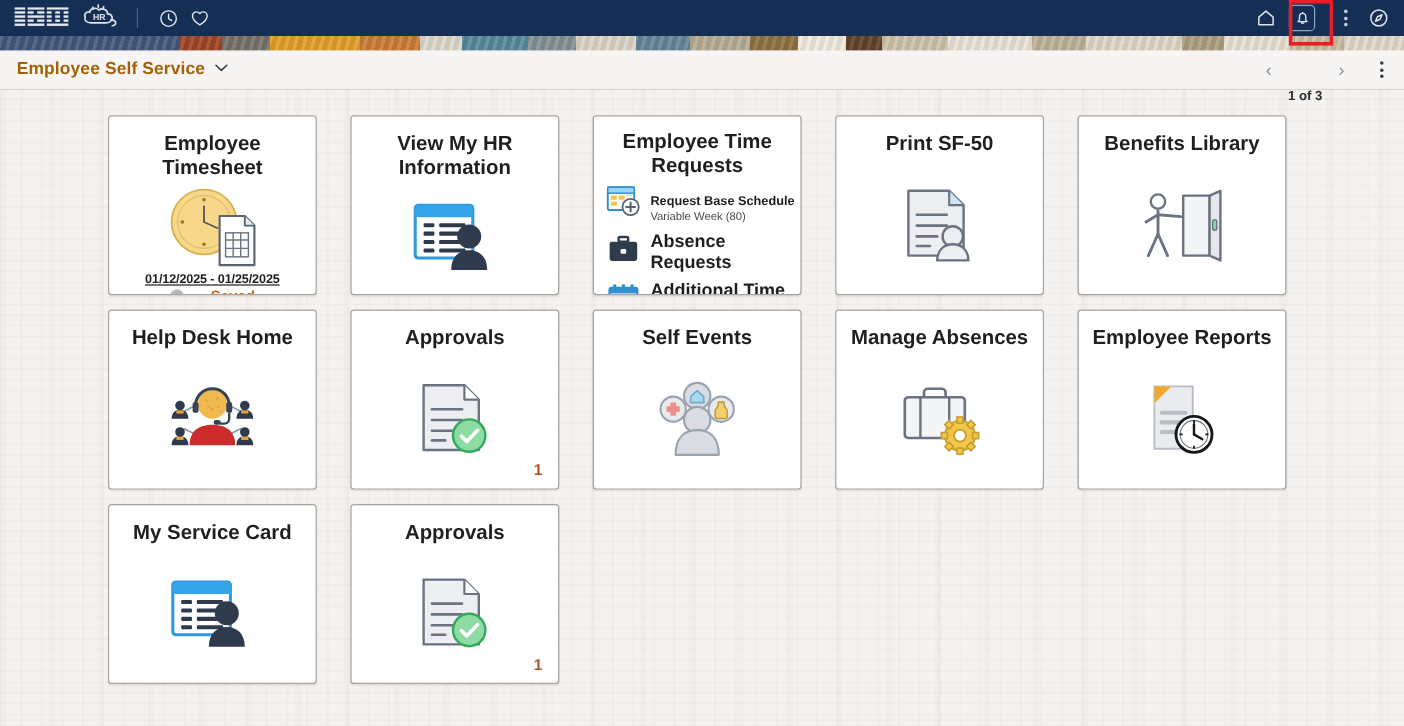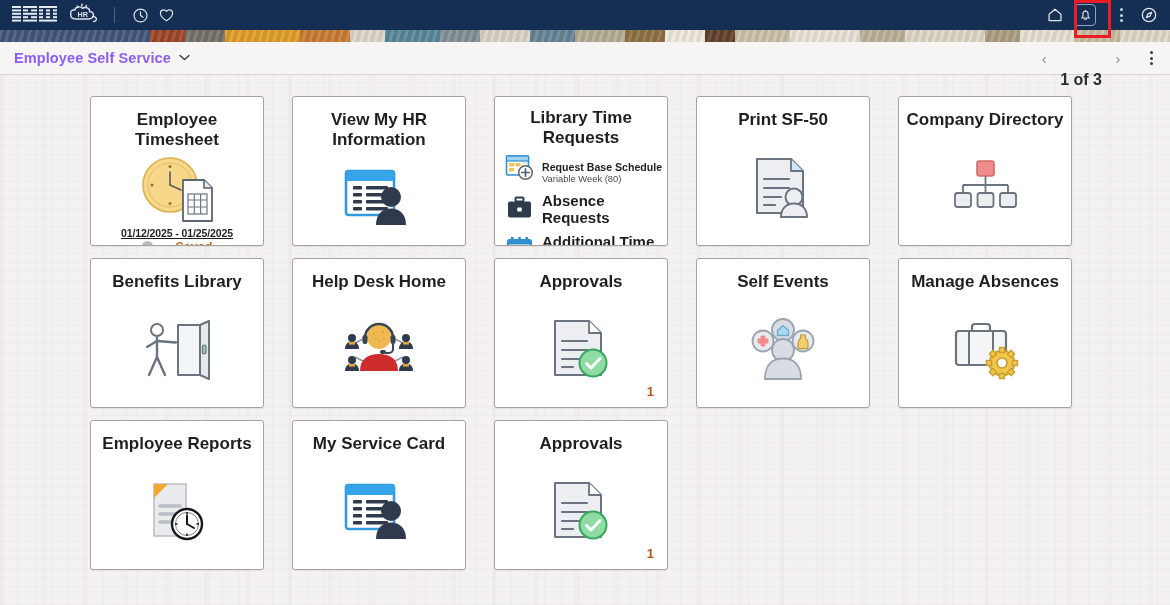--- a/index.html
+++ b/index.html
@@ -104,33 +104,33 @@
   
   .sub-header {
     position: absolute; top: 42px; left: 0;
     width: 1170px; height: 33px;
     background: #f7f5f3;
     border-bottom: 1px solid #d8d4d0;
     display: flex; align-items: center;
     z-index: 3;
   }
   .page-title {
-    font-size: 14.5px; font-weight: bold; color: #8b5cf6;
+    font-size: 14.5px; font-weight: bold; color: #a16207;
     padding-left: 14px; letter-spacing: .1px;
   }
   .title-caret {
     margin-left: 8px; font-size: 11px; color: #3a3a3a;
     cursor: pointer; position: relative; top: -1px;
   }
   .sub-right { margin-left: auto; display: flex; align-items: center; padding-right: 6px; gap: 4px; }
   .pager-arrow {
     width: 20px; height: 24px; display: flex; align-items: center; justify-content: center;
     color: #8a8a8a; font-size: 15px; cursor: pointer;
   }
-  .pager-text { font-size: 16px; font-weight: bold; color: #2c2c2c; padding: 0 2px; margin-top: 44px; }
+  .pager-text { font-size: 11px; font-weight: bold; color: #2c2c2c; padding: 0 2px; margin-top: 44px; }
   .kebab {
     width: 26px; height: 26px; display: flex; flex-direction: column;
     align-items: center; justify-content: center; gap: 2.5px; cursor: pointer; margin-left: 6px;
   }
   .kebab i { width: 3px; height: 3px; border-radius: 50%; background: #3d3d3d; display: block; }
   .kebab.light i { background: #c7cfdc; }
 
   
   .tile-grid {
     position: absolute; top: 96px; left: 90px;
@@ -351,21 +351,21 @@
             <rect x="12" y="42" width="9" height="3.4" rx="1"></rect>
               <rect x="25" y="42" width="22" height="3.4" rx="1"></rect>
           </g>
           <circle cx="50" cy="32" r="10" fill="#2f3b4d"></circle>
           <path d="M35 60 C35 48.5 42 43.5 50 43.5 C58 43.5 65 48.5 65 60 Z" fill="#2f3b4d"></path>
         </svg>
       </div>
     </div>
 
     <div class="tile">
-      <div class="tile-title" style="margin-top:11px;">Library Time Requests</div>
+      <div class="tile-title" style="margin-top:11px;">Employee Time Requests</div>
       <div class="tile-art" style="align-items:flex-start;">
         <div class="req-list">
 
           <div class="req-row">
             <span>
               <svg width="30" height="28" viewBox="0 0 30 28">
                 <rect x="1.5" y="3" width="22" height="19" rx="1.5" fill="#ffffff" stroke="#2f8fd0" stroke-width="1.6"></rect>
                 <rect x="1.5" y="3" width="22" height="5" fill="#9fd3f2" stroke="#2f8fd0" stroke-width="1.2"></rect>
                 <g fill="#f2c44a">
                     <rect x="4" y="10" width="5" height="3.4"></rect>
@@ -432,32 +432,20 @@
               <path d="M17 33 H42"></path>
               <path d="M17 42 H34"></path>
               <path d="M17 50 H28"></path>
           </g>
           <circle cx="47" cy="42" r="8.5" fill="#eceef1" stroke="#6a737f" stroke-width="2"></circle>
           <path d="M34 62 C34 53 40 48.5 47 48.5 C54 48.5 60 53 60 62 Z" fill="#eceef1" stroke="#6a737f" stroke-width="2" stroke-linejoin="round"></path>
         </svg>
       </div>
     </div>
 
-    <div class="tile">
-      <div class="tile-title">Company Directory</div>
-      <div class="tile-art">
-        <svg width="72" height="62" viewBox="0 0 72 62">
-          <rect x="28" y="4" width="17" height="15" rx="2.5" fill="#ef8c8c" stroke="#cf6b6b" stroke-width="1.6"></rect>
-          <path d="M36.5 19 V28 M14 28 H59 M14 28 V36 M36.5 28 V36 M59 28 V36" fill="none" stroke="#6a737f" stroke-width="1.8"></path>
-          <rect x="6" y="36" width="16" height="14" rx="2.5" fill="#eceef1" stroke="#6a737f" stroke-width="1.8"></rect>
-          <rect x="28.5" y="36" width="16" height="14" rx="2.5" fill="#eceef1" stroke="#6a737f" stroke-width="1.8"></rect>
-          <rect x="51" y="36" width="16" height="14" rx="2.5" fill="#eceef1" stroke="#6a737f" stroke-width="1.8"></rect>
-        </svg>
-      </div>
-    </div>
 
     <div class="tile">
       <div class="tile-title">Benefits Library</div>
       <div class="tile-art">
         <svg width="74" height="66" viewBox="0 0 74 66">
           <path d="M38 8 H60 V58 H38 Z" fill="#f4f5f7" stroke="#6a737f" stroke-width="2" stroke-linejoin="round"></path>
           <path d="M60 8 L69 4 V62 L60 58 Z" fill="#e6e8ec" stroke="#6a737f" stroke-width="2" stroke-linejoin="round"></path>
           <rect x="62.5" y="28" width="3.5" height="9" rx="1.7" fill="#8fd4a6" stroke="#6a737f" stroke-width="1.2"></rect>
           <circle cx="17" cy="13" r="6" fill="#ffffff" stroke="#6a737f" stroke-width="2"></circle>
           <path d="M17 21 V40" stroke="#6a737f" stroke-width="2.4" stroke-linecap="round"></path>

